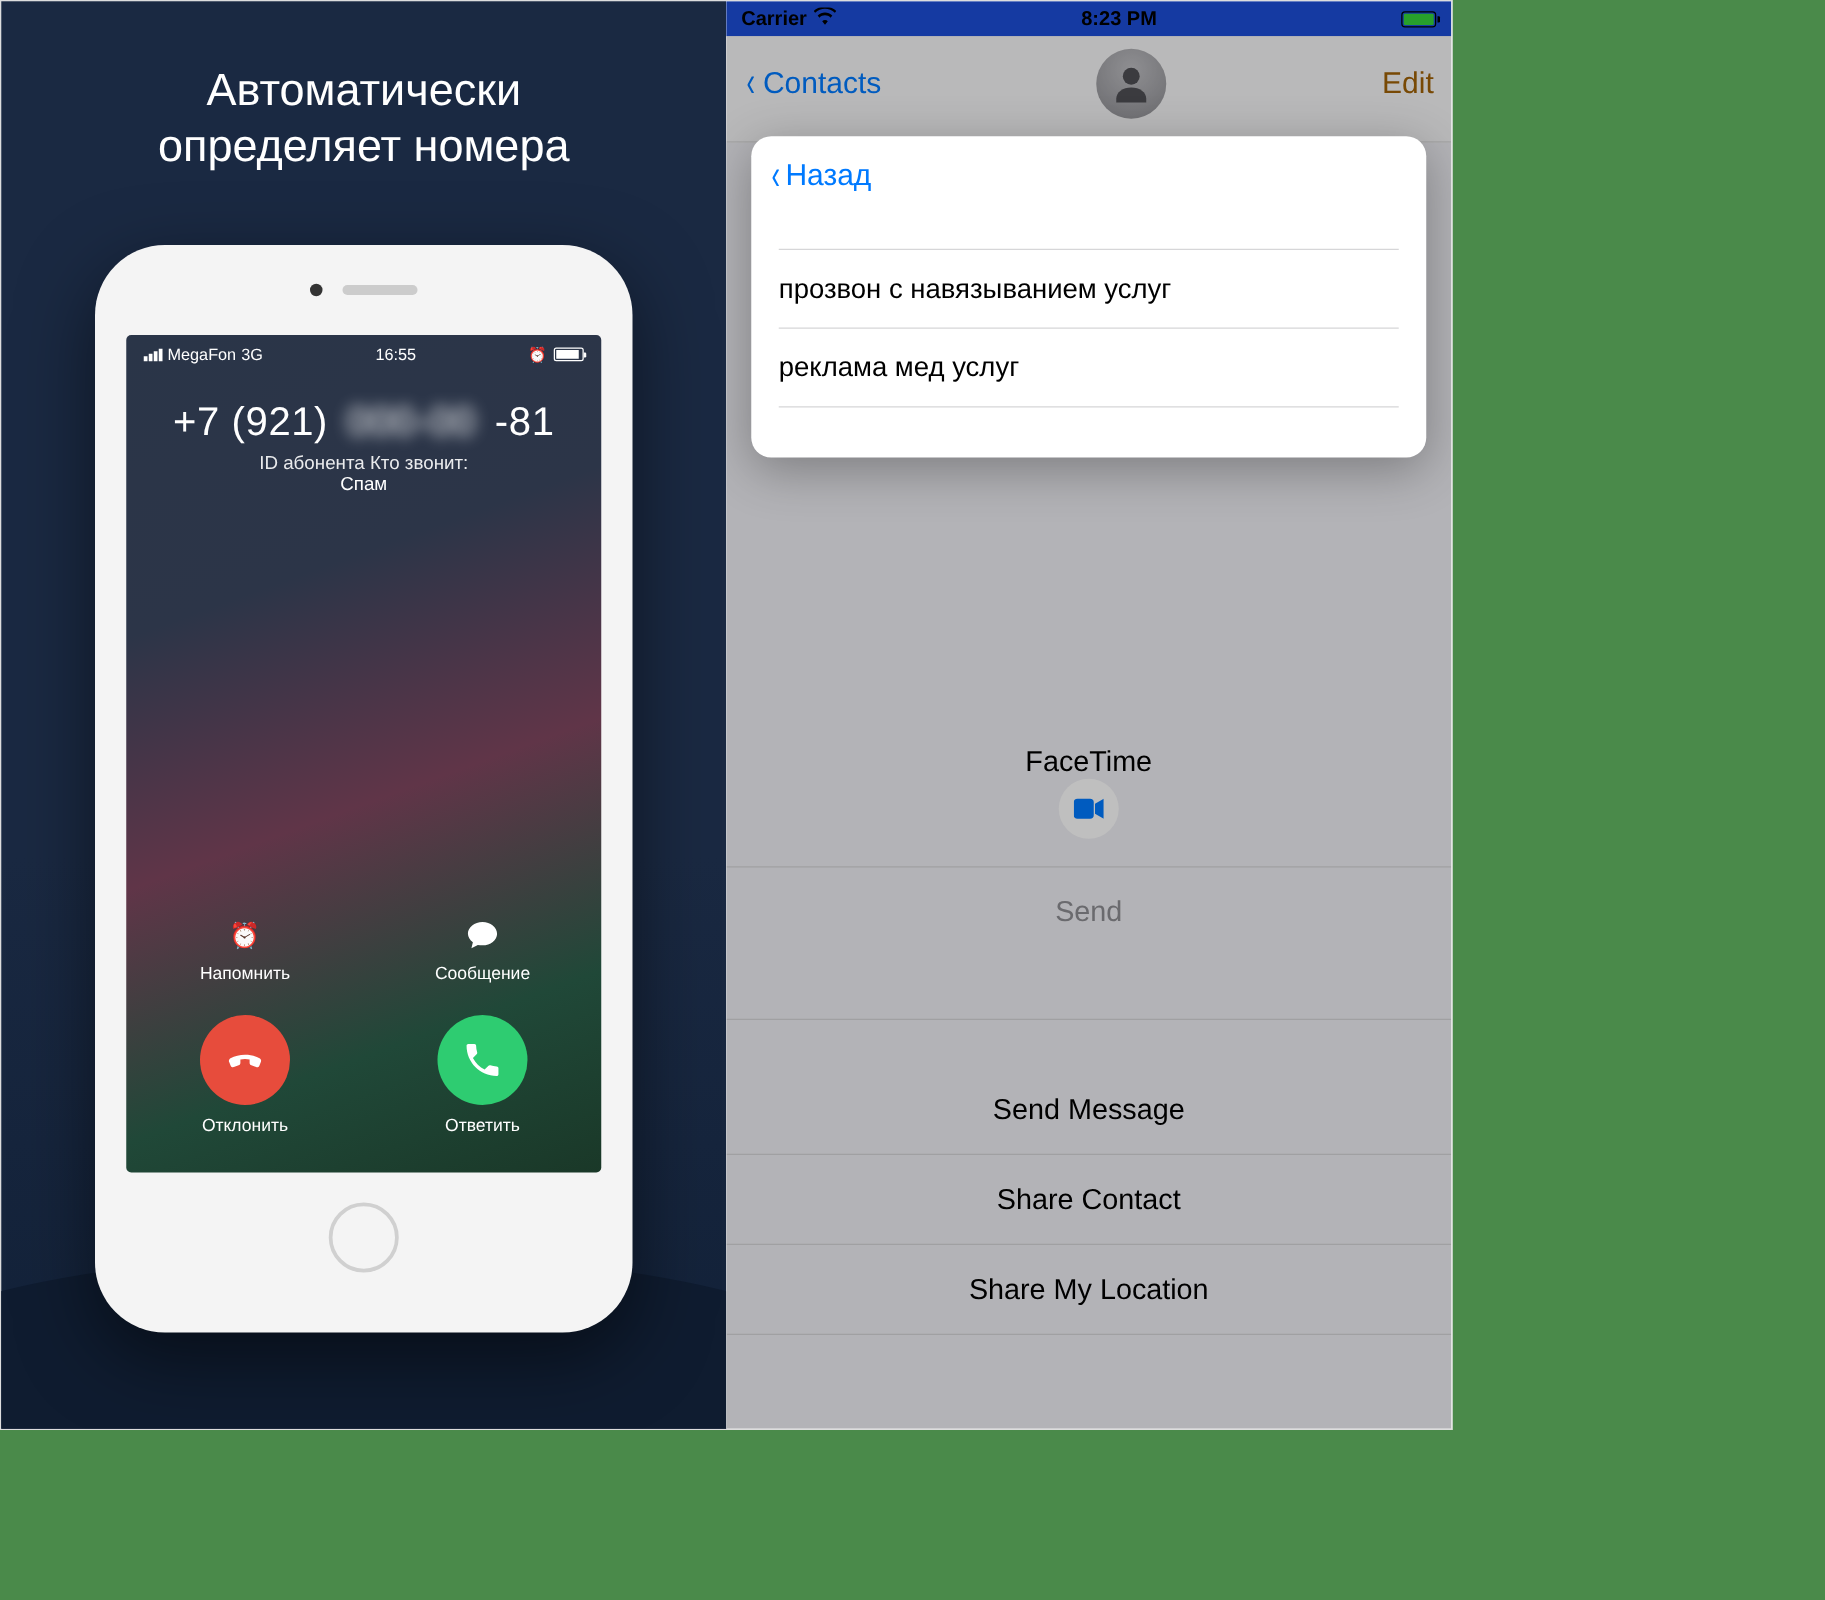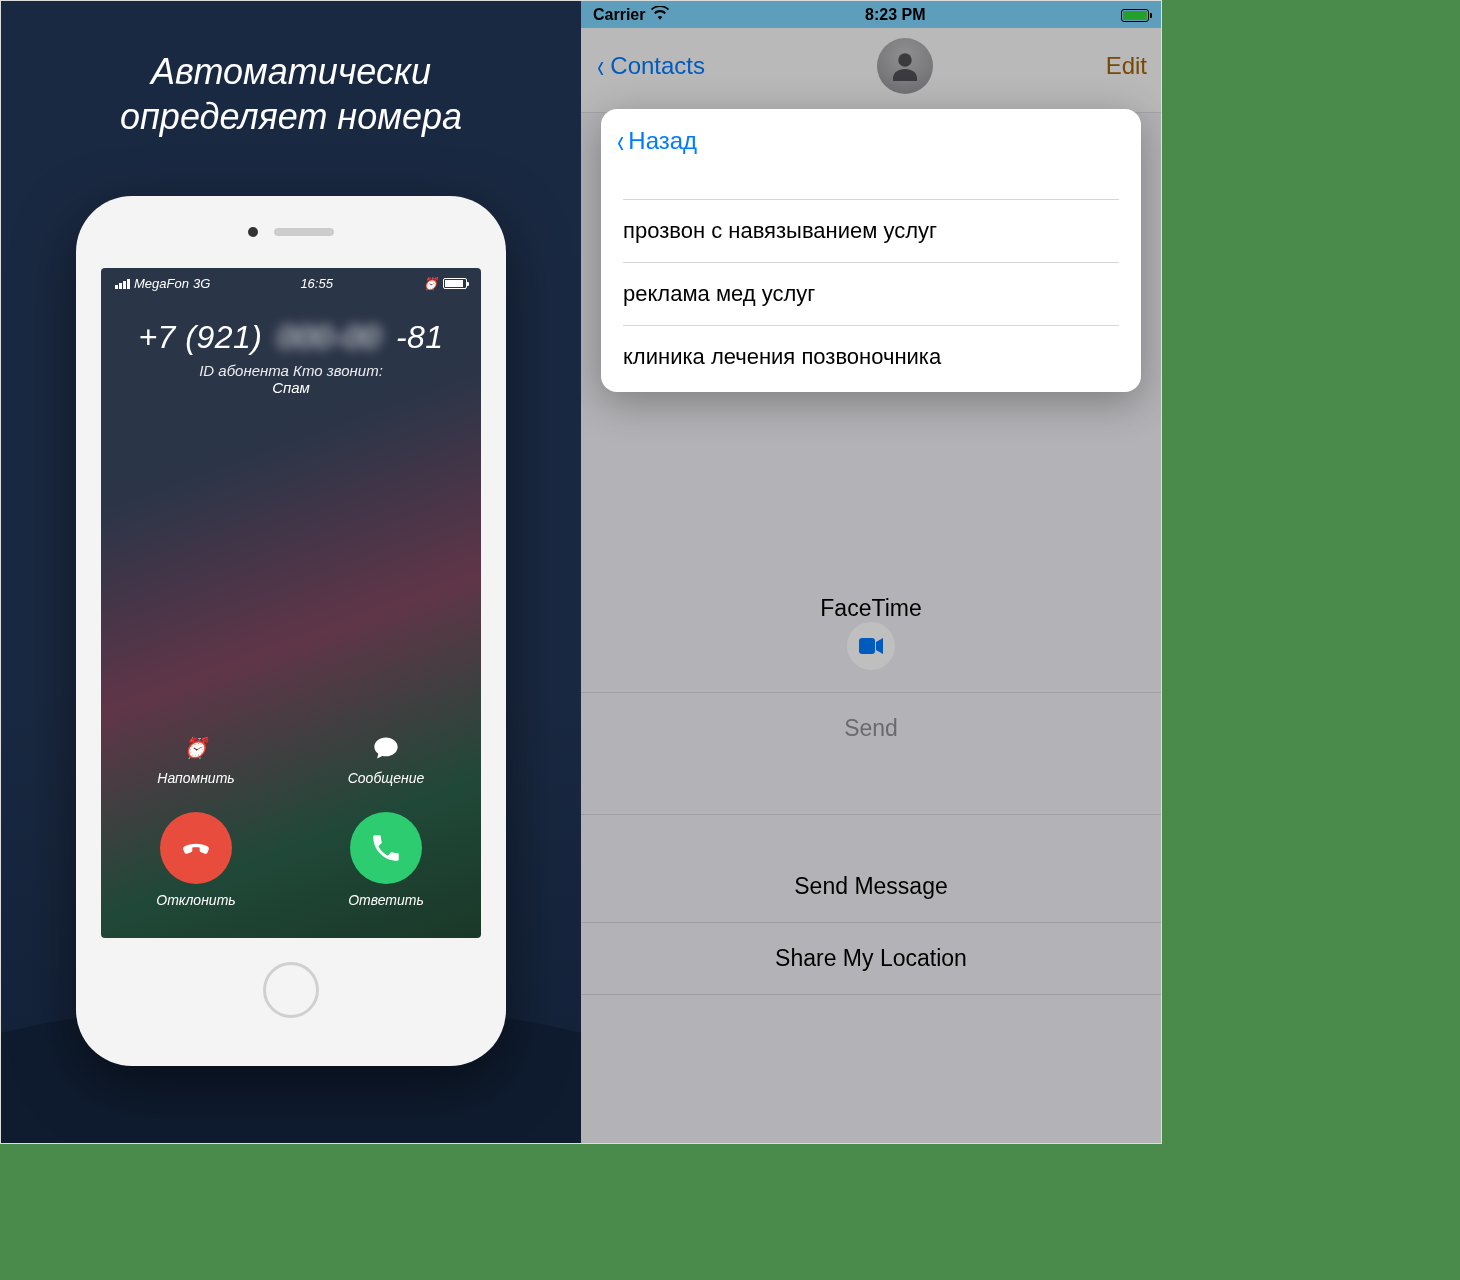--- a/index.html
+++ b/index.html
@@ -11,21 +11,20 @@
   background: #4a8a4a;
 }
 
 
 .left-panel {
   width: 580px;
   height: 1142px;
   background: linear-gradient(180deg, #1a2942 0%, #1a2942 60%, #122138 100%);
   position: relative;
   overflow: hidden;
-  font-style: italic;
 }
 .left-panel::after {
   content: "";
   position: absolute;
   bottom: -60px;
   left: -20%;
   right: -20%;
   height: 200px;
   background: #0f1c30;
   border-radius: 50% 50% 0 0;
@@ -135,21 +134,21 @@
   position: relative;
   overflow: hidden;
 }
 .ios-statusbar {
   display: flex;
   justify-content: space-between;
   align-items: center;
   padding: 5px 12px 4px;
   font-size: 16px;
   font-weight: 600;
-  background: #7dd3fc;
+  background: #1d4ed8;
 }
 .ios-sb-left, .ios-sb-right { display:flex; align-items:center; gap:6px; }
 .wifi-ic svg { width: 18px; height: 14px; }
 .batt-ios { width: 28px; height: 13px; border: 1.5px solid #000; border-radius: 3px; position: relative; }
 .batt-ios::after { content:""; position:absolute; right:-4px; top:3px; width:2px; height:5px; background:#000; border-radius:0 1px 1px 0; }
 .batt-ios-fill { position:absolute; left:1px; top:1px; bottom:1px; right:1px; background:#35d43a; border-radius:1px; }
 
 .ios-nav {
   display: flex;
   justify-content: space-between;
@@ -369,37 +368,39 @@
       </span>
     </div>
     <div class="row notes">
       <span>Send</span>
     </div>
     <div class="spacer"></div>
     <div class="row link">
       <span>Send Message</span>
     </div>
     <div class="row link">
+      <span>Share Contact</span>
+    </div>
+    <div class="row link">
       <span>Share My Location</span>
     </div>
   </div>
 
   <div class="dim"></div>
 
   <div class="popup">
     <div class="popup-hdr">
       <span class="chev-left">‹</span>
       <span>Назад</span>
     </div>
     <div class="popup-body">
       <div class="popup-sep"></div>
       <div class="popup-line">прозвон с навязыванием услуг</div>
       <div class="popup-sep"></div>
       <div class="popup-line">реклама мед услуг</div>
       <div class="popup-sep"></div>
-      <div class="popup-line">клиника лечения позвоночника</div>
     </div>
   </div>
 
 </div>
 
 </div>
 </div>
 
 </body></html>

